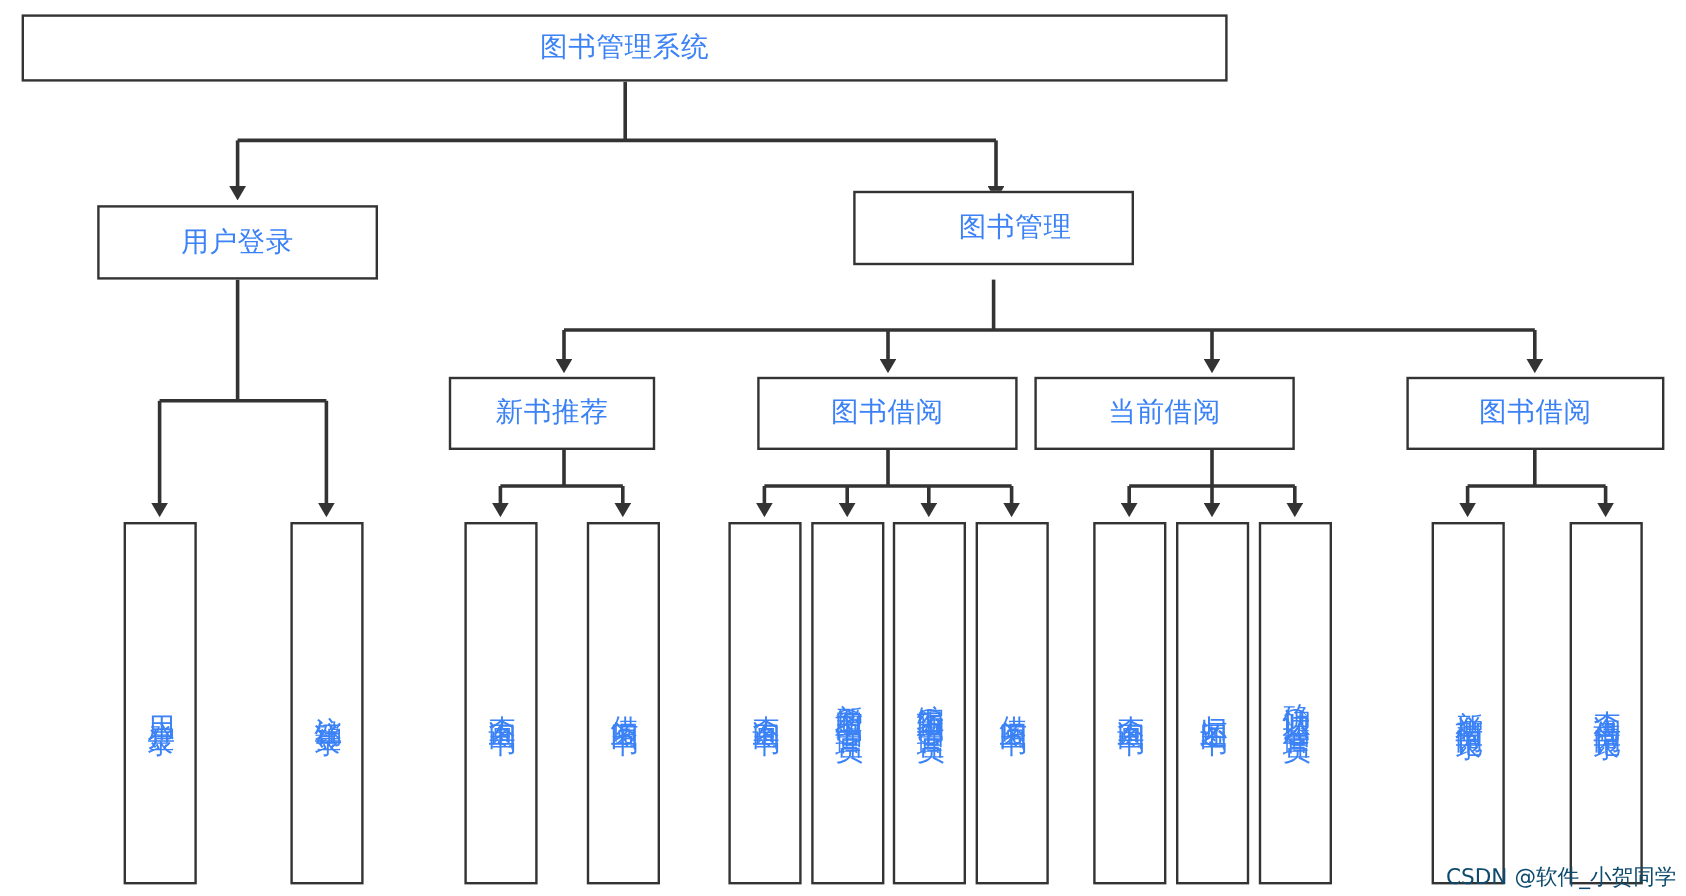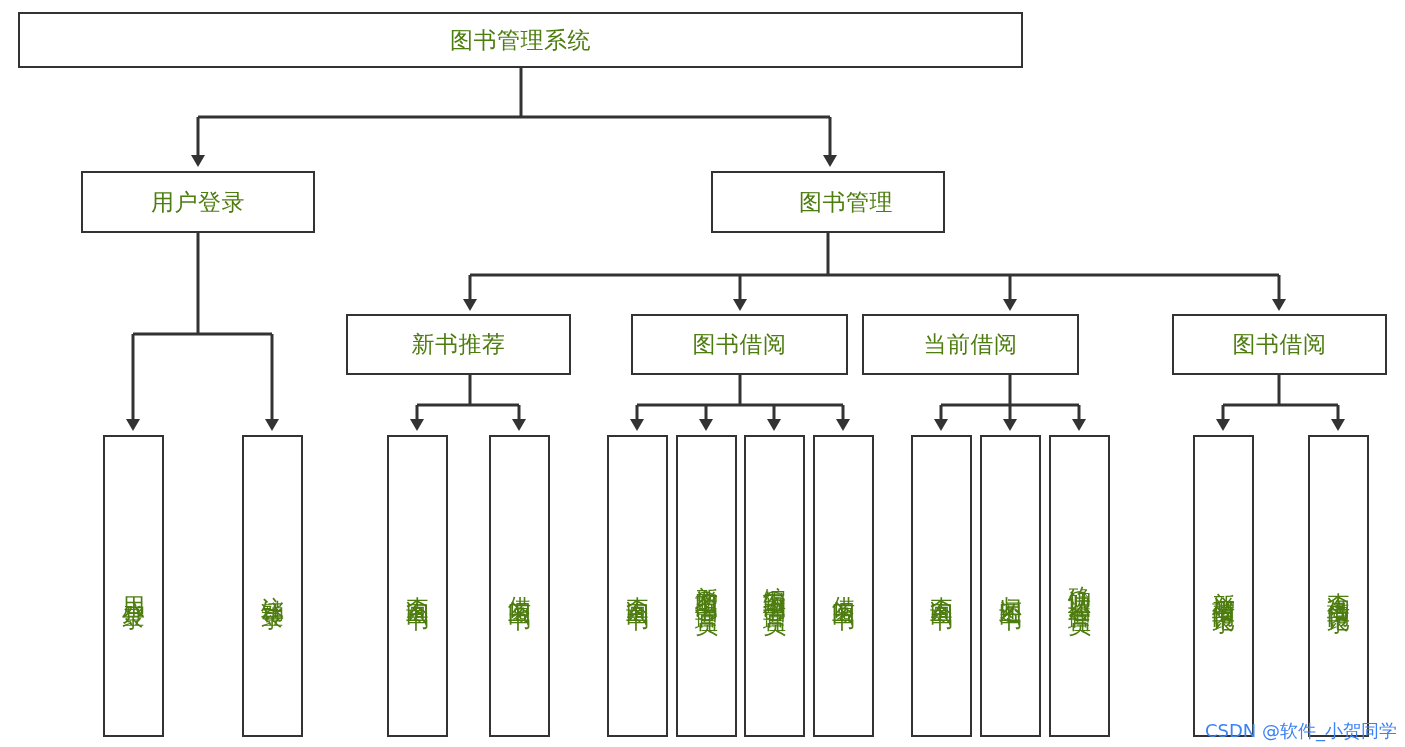--- a/index.html
+++ b/index.html
@@ -28,21 +28,21 @@
     position: absolute;
     box-sizing: border-box;
     border: 2px solid #333333;
     background: #ffffff;
     display: flex;
     align-items: center;
     justify-content: center;
     z-index: 2;
   }
   .node .lbl {
-    color: #4d7c0f;
+    color: #3b82f6;
     letter-spacing: 0.5px;
     line-height: 1.05;
     white-space: nowrap;
   }
   .node.h .lbl {
     font-size: 23px;
   }
   .node.root .lbl {
     font-size: 23px;
   }
@@ -58,21 +58,21 @@
     letter-spacing: 4px;
     line-height: 1.0;
     white-space: nowrap;
     max-height: 288px;
   }
   .watermark {
     position: absolute;
     right: 8px;
     bottom: 4px;
     font-size: 18px;
-    color: #3b82f6;
+    color: #0c4a6e;
     z-index: 5;
     white-space: nowrap;
     font-family: "DejaVu Sans", "Liberation Sans", sans-serif;
   }
 </style>
 </head>
 <body>
 
 <div id="canvas">
 
@@ -126,25 +126,25 @@
     </g>
   </svg>
 
   <div class="node root h" style="left:18px; top:12px; width:1005px; height:56px;">
     <span class="lbl">图书管理系统</span>
   </div>
 
   <div class="node h" style="left:81px; top:171px; width:234px; height:62px;">
     <span class="lbl">用户登录</span>
   </div>
-  <div class="node h" style="left:711px; top:171px; width:234px; height:62px;padding-left:36px;">
+  <div class="node h" style="left:711px; top:159px; width:234px; height:62px;padding-left:36px;">
     <span class="lbl">图书管理</span>
   </div>
 
-  <div class="node h" style="left:346px; top:314px; width:225px; height:61px;">
+  <div class="node h" style="left:374px; top:314px; width:172px; height:61px;">
     <span class="lbl">新书推荐</span>
   </div>
   <div class="node h" style="left:631px; top:314px; width:217px; height:61px;">
     <span class="lbl">图书借阅</span>
   </div>
   <div class="node h" style="left:862px; top:314px; width:217px; height:61px;">
     <span class="lbl">当前借阅</span>
   </div>
   <div class="node h" style="left:1172px; top:314px; width:215px; height:61px;">
     <span class="lbl">图书借阅</span>

